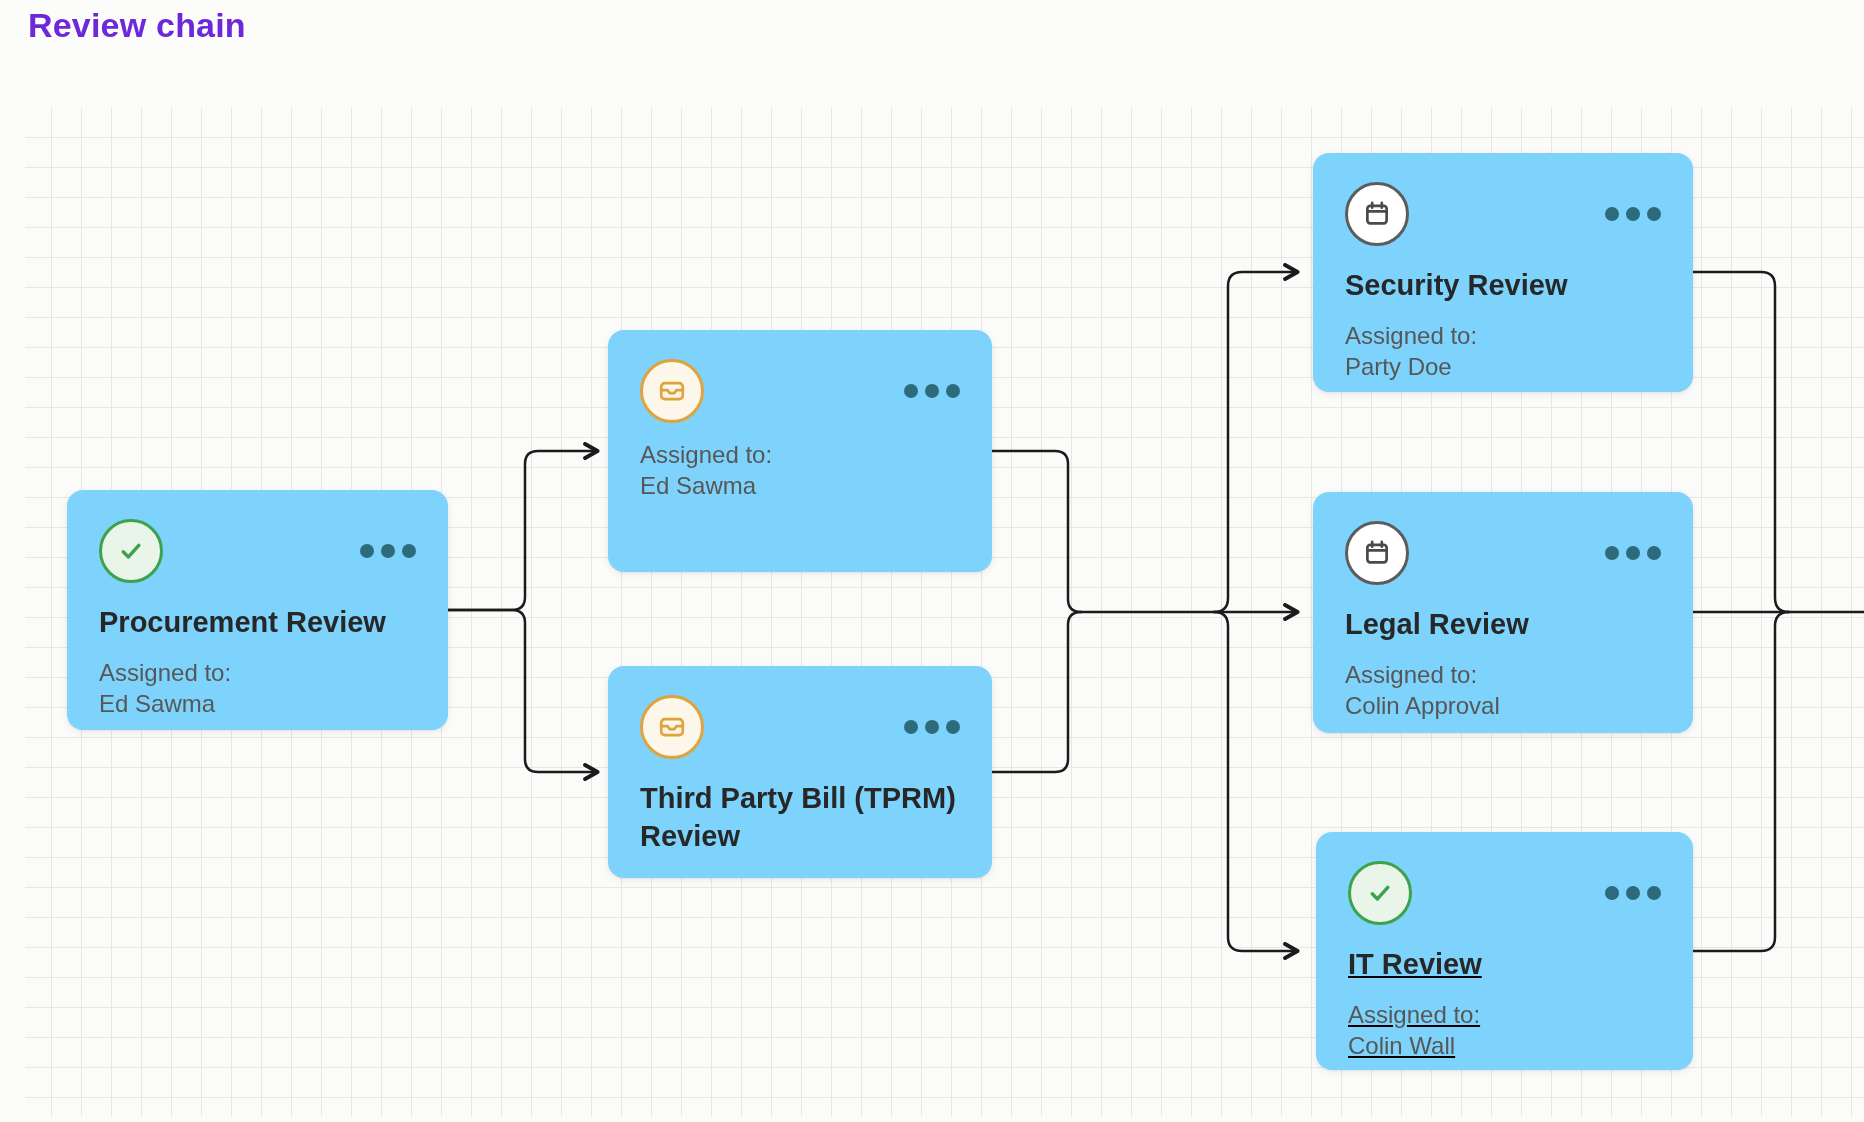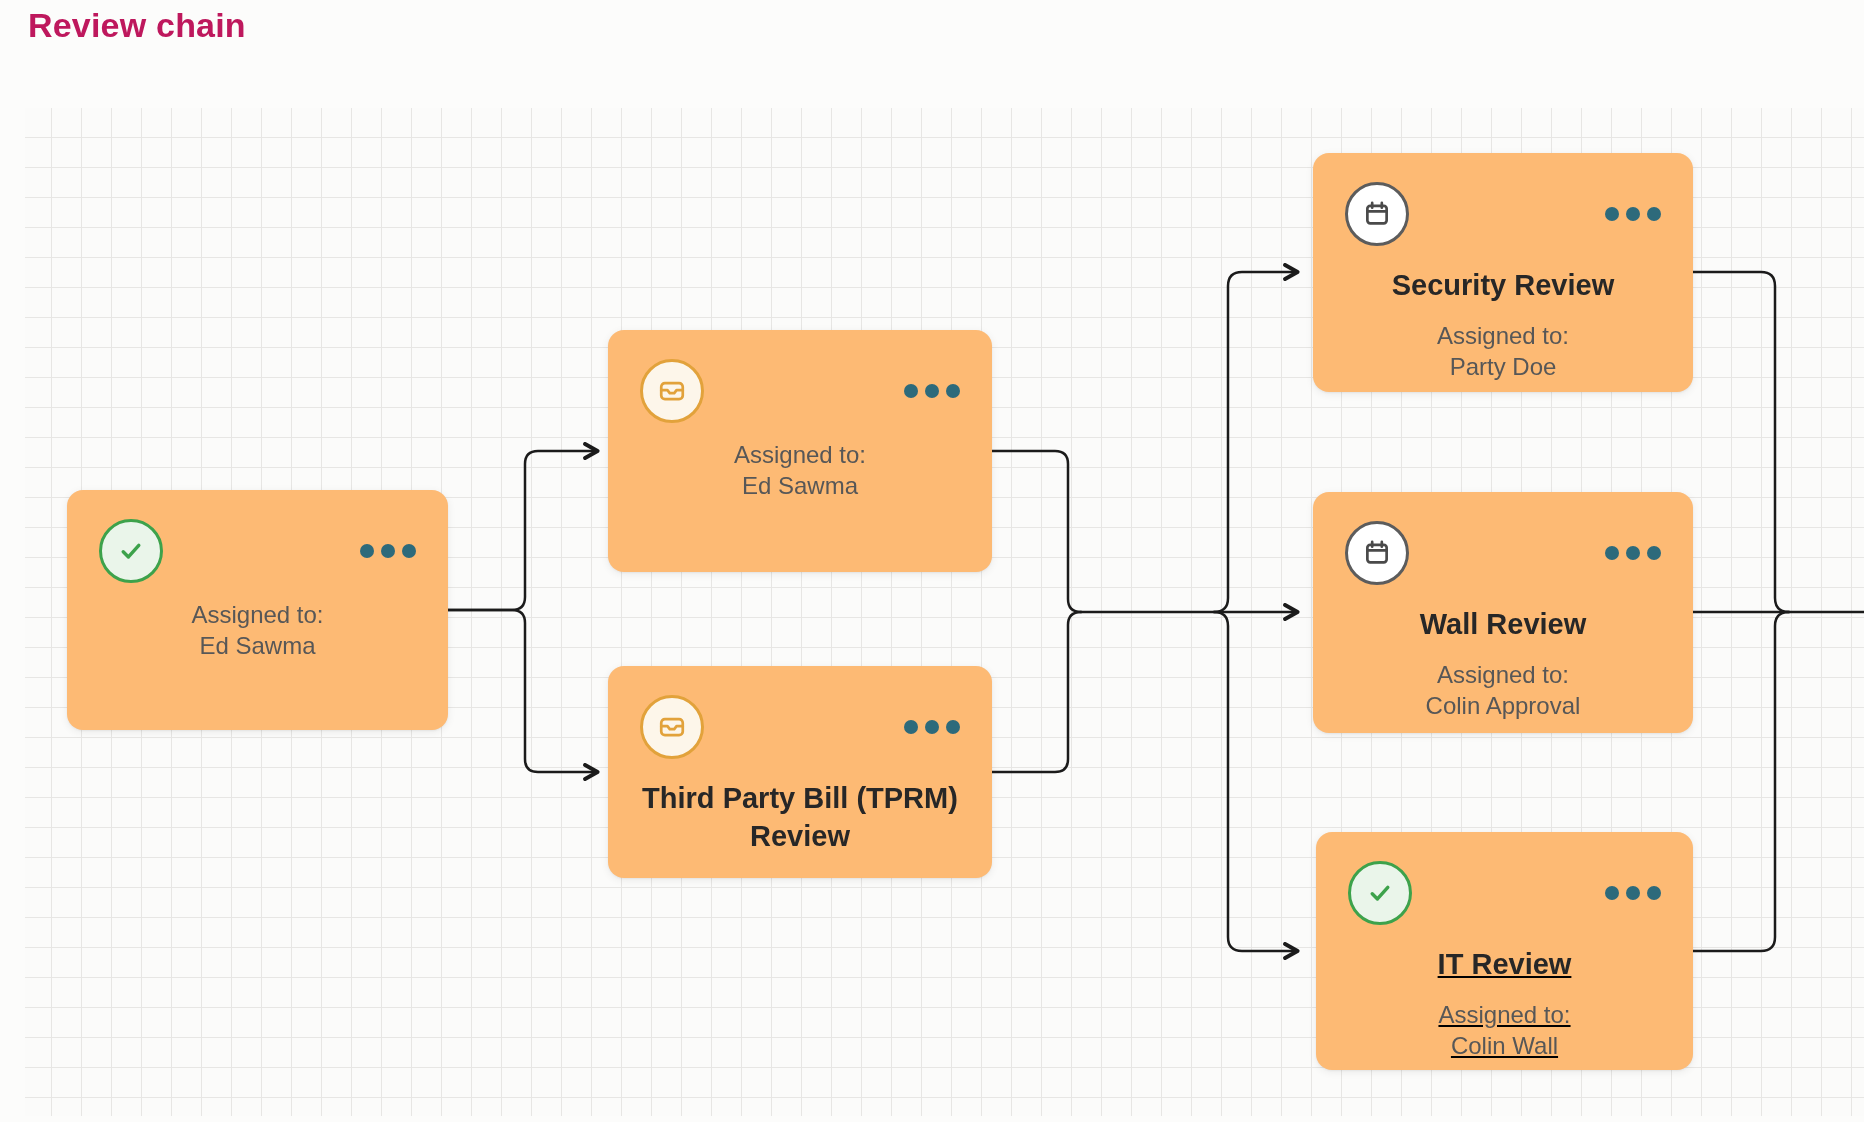--- a/index.html
+++ b/index.html
@@ -4,38 +4,38 @@
 <style>
   html,body{margin:0;padding:0;}
   body{
     width:1864px;height:1122px;position:relative;overflow:hidden;
     background:#fcfcfb;
     font-family:"Liberation Sans","DejaVu Sans",sans-serif;
     -webkit-font-smoothing:antialiased;
   }
   .page-title{
     position:absolute;left:28px;top:6px;
-    font-size:34px;font-weight:bold;color:#be185d;letter-spacing:.2px;
+    font-size:34px;font-weight:bold;color:#6d28d9;letter-spacing:.2px;
   }
   .canvas{
     position:absolute;left:25px;top:108px;width:1839px;height:1008px;
     background-color:#fbfbfa;
     background-image:
       linear-gradient(to right,#e7e6e4 1.5px,transparent 1.5px),
       linear-gradient(to bottom,#e7e6e4 1.5px,transparent 1.5px);
     background-size:30px 30px;
     background-position:-4px -1px;
   }
   svg.wires{position:absolute;left:0;top:0;width:1864px;height:1122px;pointer-events:none;}
   svg.wires path{stroke:#1b1b1b;stroke-width:2.5;fill:none;stroke-linecap:round;}
 
   .card{
-    position:absolute;background:#fdba74;border-radius:16px;
+    position:absolute;background:#7dd3fc;border-radius:16px;
     box-shadow:0 2px 8px rgba(0,0,0,.07),0 1px 2px rgba(0,0,0,.05);
-    box-sizing:border-box;padding:29px 32px 0 32px;text-align:center;
+    box-sizing:border-box;padding:29px 32px 0 32px;
   }
   .card-head{display:flex;align-items:center;justify-content:space-between;height:64px;}
   .badge{width:64px;height:64px;border-radius:50%;box-sizing:border-box;
     display:flex;align-items:center;justify-content:center;flex:0 0 auto;}
   .badge.check{border:3.5px solid #3da24b;background:#eaf5ea;}
   .badge.inbox{border:3.5px solid #e2a23b;background:#fdf6ea;}
   .badge.calendar{border:3.5px solid #5c5c5c;background:#ffffff;}
   .badge svg{display:block;}
   .menu-btn{display:flex;gap:7px;border:none;background:transparent;padding:4px 0;cursor:pointer;align-items:center;}
   .menu-btn .dot{width:14px;height:14px;border-radius:50%;background:#2d6a7b;}
@@ -82,20 +82,21 @@
       <svg width="34" height="34" viewBox="0 0 24 24">
           <path d="M6.5 12.5 L10.2 16.2 L17.5 8" fill="none" stroke="#3da24b" stroke-width="2.4" stroke-linecap="round" stroke-linejoin="round"></path>
         </svg>
     </span>
     <button class="menu-btn" aria-label="menu">
       <span class="dot"></span>
         <span class="dot"></span>
         <span class="dot"></span>
     </button>
   </div>
+  <div class="card-title">Procurement Review</div>
   <div class="card-sub">
     <span>Assigned to:</span><br>
     <span>Ed Sawma</span>
   </div>
 </div>
 
 <div class="card fpa">
   <div class="card-head">
     <span class="badge inbox">
       <svg width="34" height="34" viewBox="0 0 24 24" fill="none" stroke="#e2a23b" stroke-width="1.9" stroke-linecap="round" stroke-linejoin="round">
@@ -160,21 +161,21 @@
         <rect x="5.2" y="6.2" width="13.6" height="12.4" rx="2"></rect>
         <path d="M8.6 4.2 v3.4 M15.4 4.2 v3.4 M5.2 10.2 h13.6"></path>
       </svg>
     </span>
     <button class="menu-btn" aria-label="menu">
       <span class="dot"></span>
         <span class="dot"></span>
         <span class="dot"></span>
     </button>
   </div>
-  <div class="card-title">Wall Review</div>
+  <div class="card-title">Legal Review</div>
   <div class="card-sub">
     <span>Assigned to:</span><br>
     <span>Colin Approval</span>
   </div>
 </div>
 
 <div class="card it">
   <div class="card-head">
     <span class="badge check">
       <svg width="34" height="34" viewBox="0 0 24 24">

